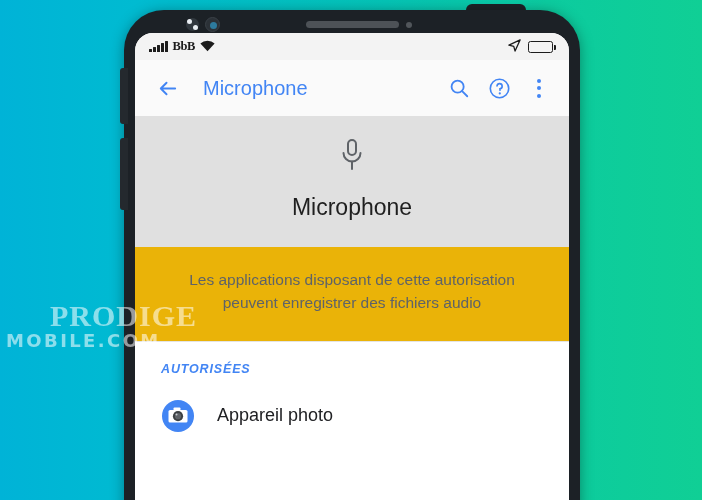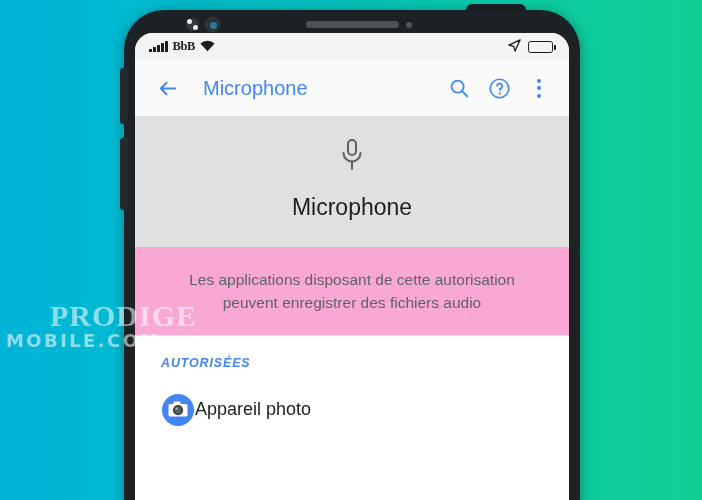--- a/index.html
+++ b/index.html
@@ -140,41 +140,42 @@
     padding:22px 0 26px;
     text-align:center;
   }
   .hero-mic { margin-bottom:16px; }
   .hero-title {
     font-size:23px; color:#1f1f1f; font-weight:400;
   }
 
   
   .description {
-    padding:22px 36px 20px;
+    padding:22px 36px 26px;
     text-align:center;
     font-size:15.5px;
     line-height:1.48;
     color:#5f6368;
-    background:#f9a8d4;
+    background:#eab308;
     border-bottom:1px solid #e4e4e4;
   }
 
   
   .section-header {
     padding:20px 0 14px 26px;
     font-size:12.5px;
     font-weight:bold;
     letter-spacing:.85px;
     color:#4285f4;
     font-style:italic;
   }
   .app-row {
     display:flex; align-items:center;
     padding:9px 0 9px 26px;
+    gap:22px;
   }
   .app-name { font-size:18px; color:#202124; }
 
   .app-icon { width:34px; height:34px; flex-shrink:0; }
 
   
   .watermark {
     position:absolute;
     left:6px; top:302px;
     width:246px; height:68px;

